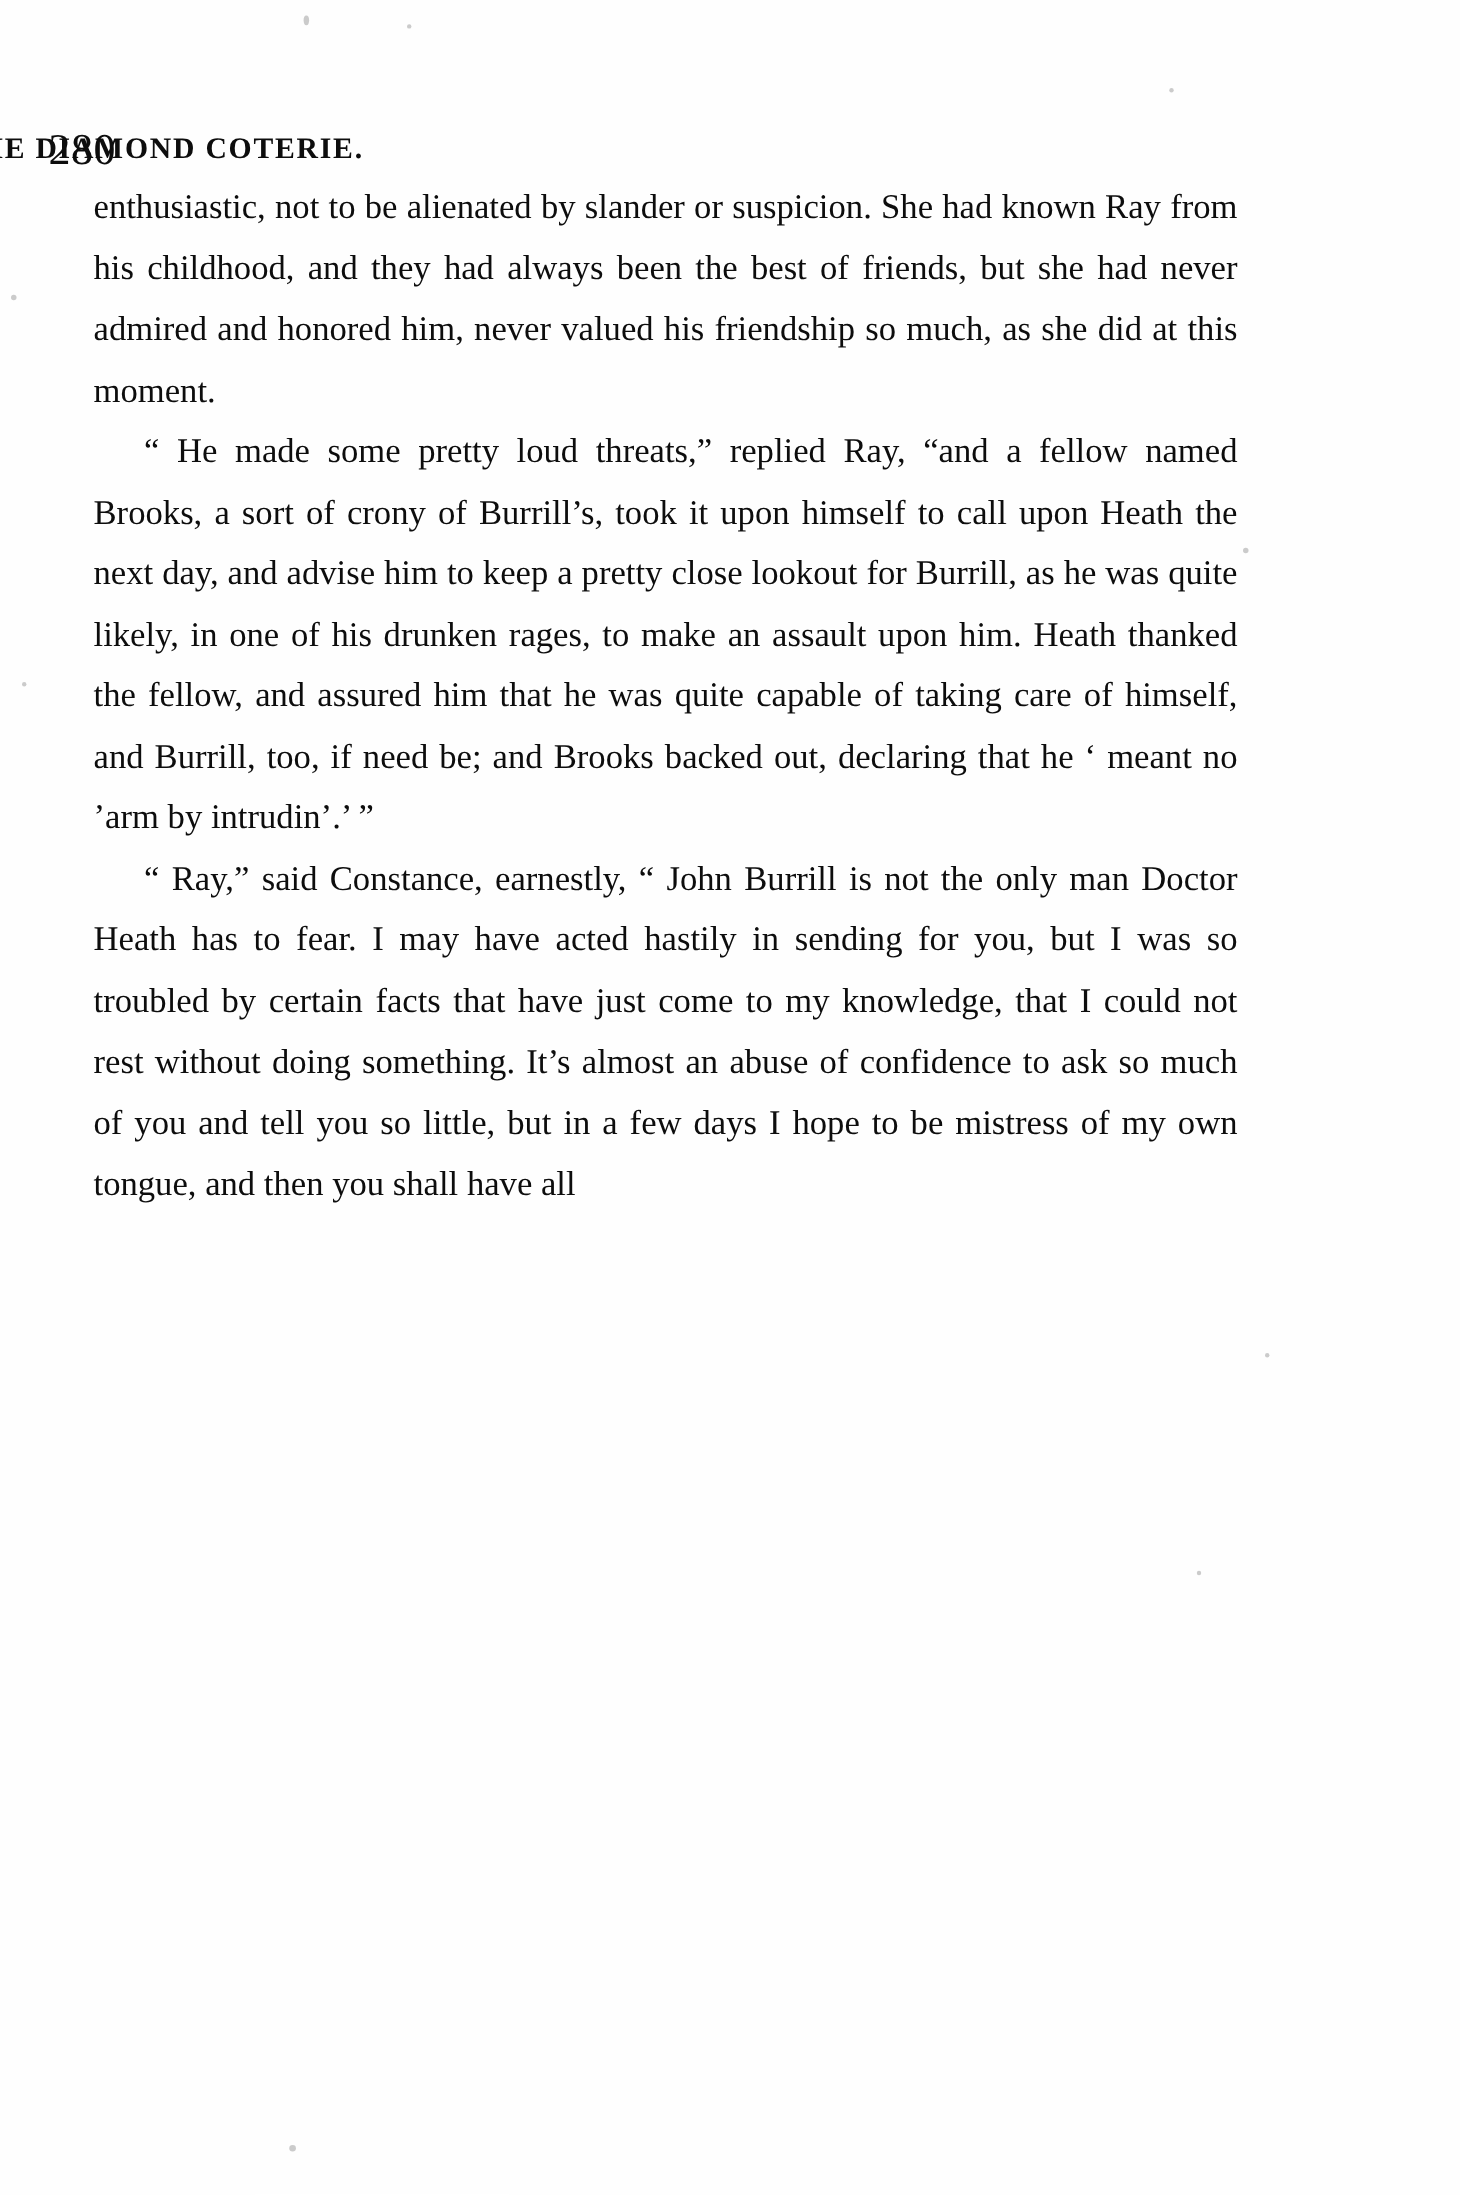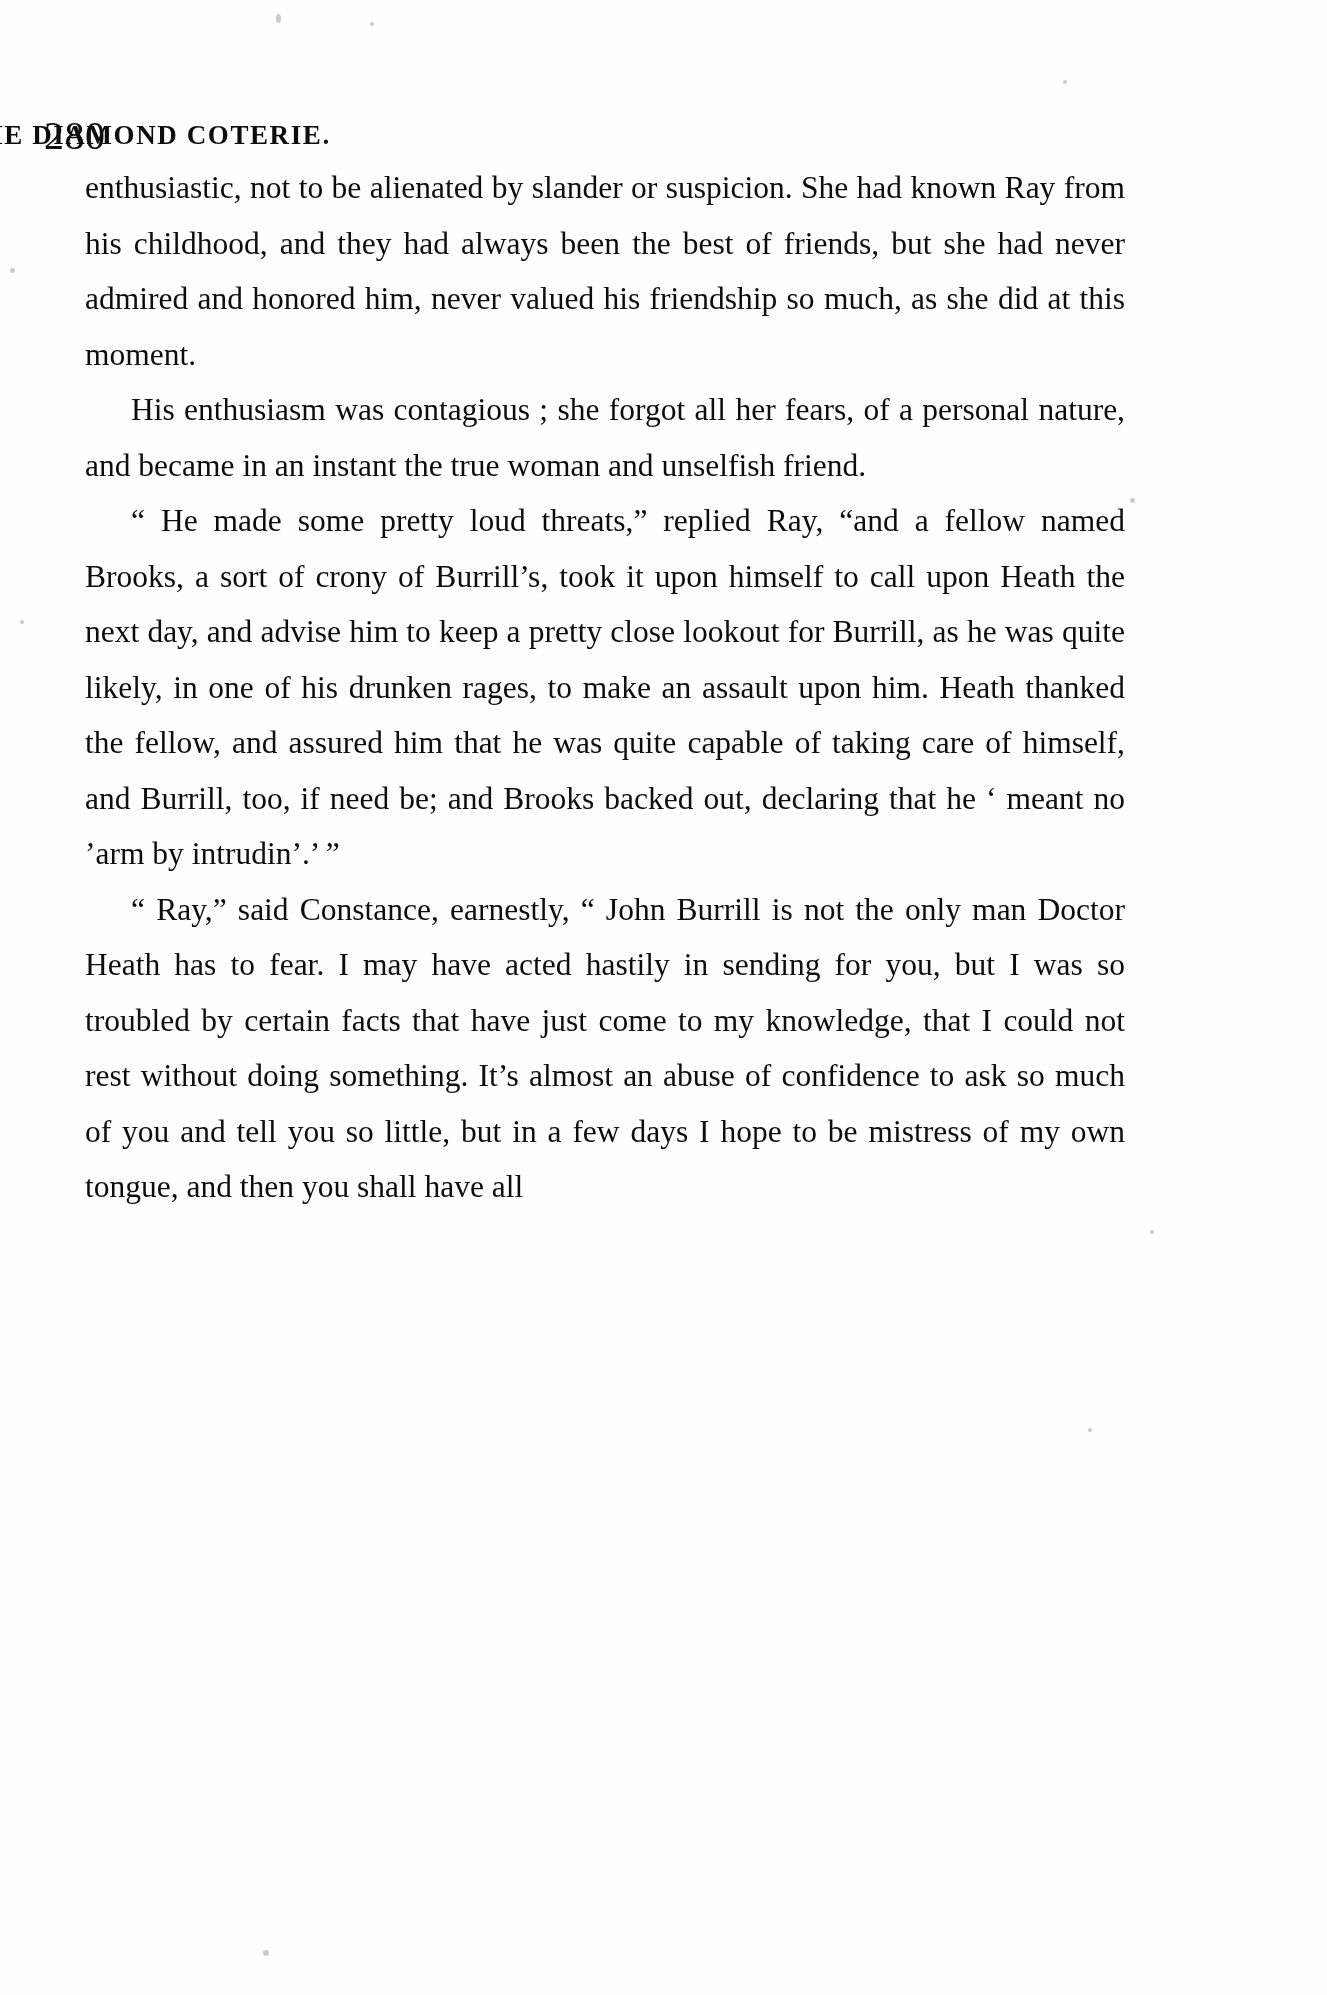--- a/index.html
+++ b/index.html
@@ -79,21 +79,20 @@
 
 <div class="page">
 
   <div class="header">
     <div class="folio">280</div>
     <div class="running-head">THE DIAMOND COTERIE.</div>
   </div>
 
   <div class="body-text">
     <p class="noindent">enthusiastic, not to be alienated by slander or suspicion. She had known Ray from his childhood, and they had always been the best of friends, but she had never admired and honored him, never valued his friendship so much, as she did at this moment.</p>
-    <p>His enthusiasm was contagious ; she forgot all her fears, of a personal nature, and became in an instant the true woman and unselfish friend.</p>
     <p>“ He made some pretty loud threats,” replied Ray, “and a fellow named Brooks, a sort of crony of Burrill’s, took it upon himself to call upon Heath the next day, and advise him to keep a pretty close lookout for Burrill, as he was quite likely, in one of his drunken rages, to make an assault upon him.  Heath thanked the fellow, and assured him that he was quite capable of taking care of himself, and Burrill, too, if need be;  and Brooks backed out, declaring that he ‘ meant no ’arm by intrudin’.’ ”</p>
     <p>“ Ray,” said Constance, earnestly, “ John Burrill is not the only man Doctor Heath has to fear.  I may have acted hastily in sending for you, but I was so troubled by certain facts that have just come to my knowledge, that I could not rest without doing something.  It’s almost an abuse of confidence to ask so much of you and tell you so little, but in a few days I hope to be mistress of my own tongue, and then you shall have all</p>
   </div>
 
   <div class="speck" style="left:276px; top:14px; width:5px; height:9px;"></div>
   <div class="speck" style="left:370px; top:22px; width:4px; height:4px;"></div>
   <div class="speck" style="left:1063px; top:80px; width:4px; height:4px;"></div>
   <div class="speck" style="left:10px; top:268px; width:5px; height:5px;"></div>
   <div class="speck" style="left:1130px; top:498px; width:5px; height:5px;"></div>
   <div class="speck" style="left:20px; top:620px; width:4px; height:4px;"></div>

